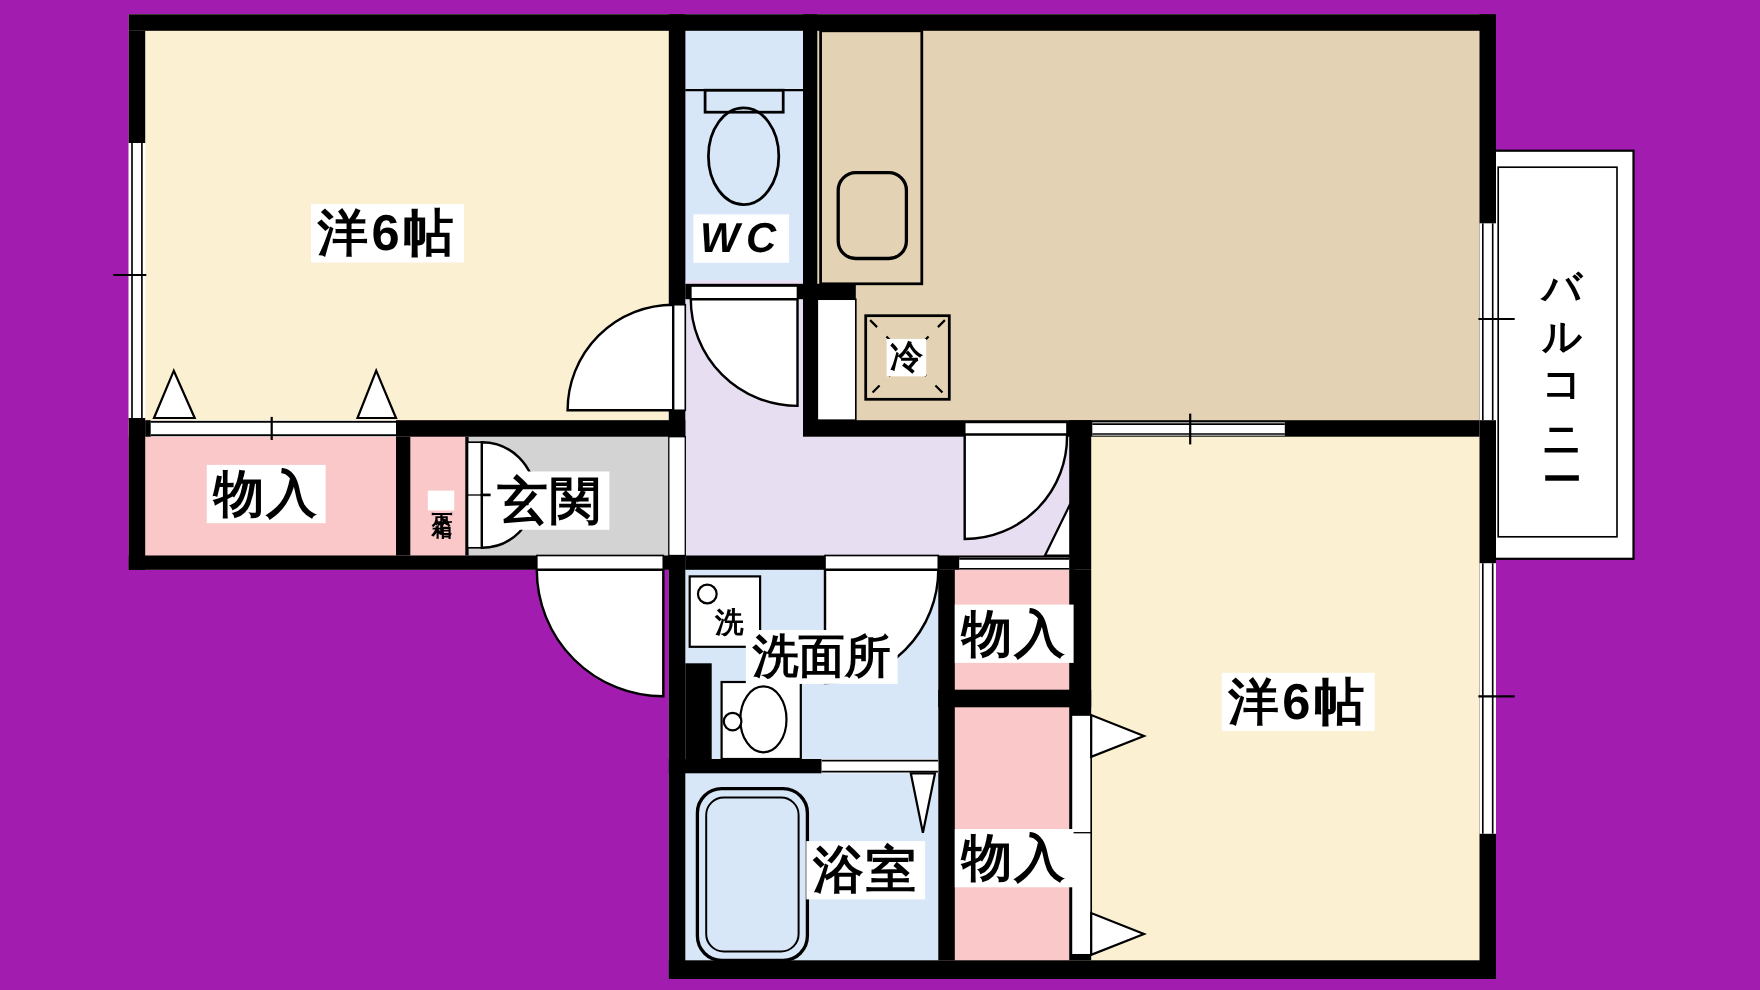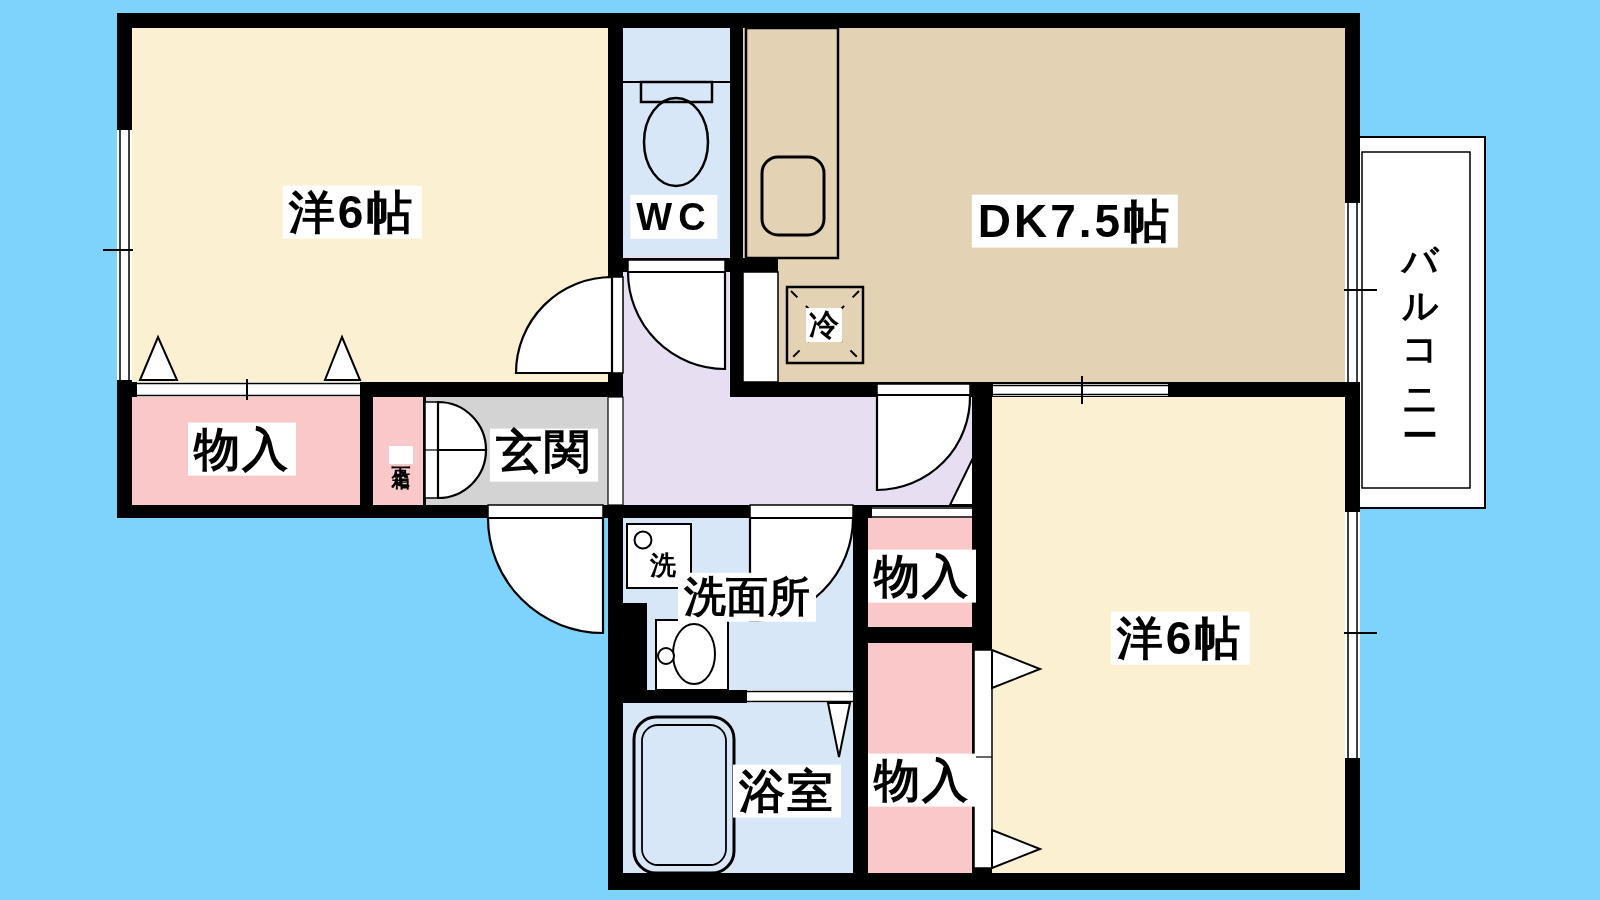--- a/index.html
+++ b/index.html
@@ -1,17 +1,17 @@
 <!DOCTYPE html>
 <html><head>
 <meta charset="utf-8">
 <style>
   html,body { margin:0; padding:0; background:#fff; }
   #plan {
-    position:relative; width:1600px; height:900px; background:#7dd3fc;
+    position:relative; width:1600px; height:900px; background:#a21caf;
     font-family:"Liberation Sans", sans-serif; overflow:hidden;
   }
   #plan svg { position:absolute; left:0; top:0; }
   .lbl {
     position:absolute; transform:translate(-50%,-50%);
     background:#ffffff; color:#000; font-weight:bold; line-height:1.06;
     padding:2px 6px; white-space:nowrap; text-align:center;
   }
   .lbl.v { writing-mode:vertical-rl; text-orientation:upright; padding:6px 2px; }
   .f46 { font-size:46px; letter-spacing:3px; }
@@ -175,26 +175,25 @@
       <polygon points="140,380 177,380 158,337"></polygon>
       <polygon points="325,380 360,380 342,337"></polygon>
       <polygon points="828,703 850,703 839,757"></polygon>
       <polygon points="973,458 973,505 950,505"></polygon>
       <polygon points="992,650 992,688 1040,669"></polygon>
       <polygon points="992,830 992,868 1040,849"></polygon>
     </g>
   </svg>
 
   <div class="lbl f46" style="left:352px; top:212px;">洋6帖</div>
-  <div class="lbl f38" style="left:674px; top:217px;">WC</div>
-  <div class="lbl f46" style="left:1075px; top:221px;">DK7.5帖</div>
+  <div class="lbl f38" style="left:674px; top:217px;font-style:italic;">WC</div>
   <div class="lbl v f36" style="left:1420px; top:322px;">バルコニー</div>
   <div class="lbl f34" style="left:242px; top:449px;">物入</div>
   <div class="lbl v f19" style="left:401px; top:455px;">下足箱</div>
-  <div class="lbl f34" style="left:544px; top:455px;font-family:Liberation Mono, monospace;">玄関</div>
+  <div class="lbl f34" style="left:500px; top:455px;">玄関</div>
   <div class="lbl f30" style="left:824px; top:325px; padding:1px 3px;">冷</div>
   <div class="lbl f26" style="left:663px; top:566px; padding:1px 3px;">洗</div>
   <div class="lbl f32" style="left:747px; top:597px;">洗面所</div>
   <div class="lbl f34" style="left:922px; top:576px;">物入</div>
   <div class="lbl f34" style="left:922px; top:780px;">物入</div>
   <div class="lbl f34" style="left:787px; top:791px;">浴室</div>
   <div class="lbl f46" style="left:1180px; top:638px;">洋6帖</div>
 </div>
 
 </body></html>

